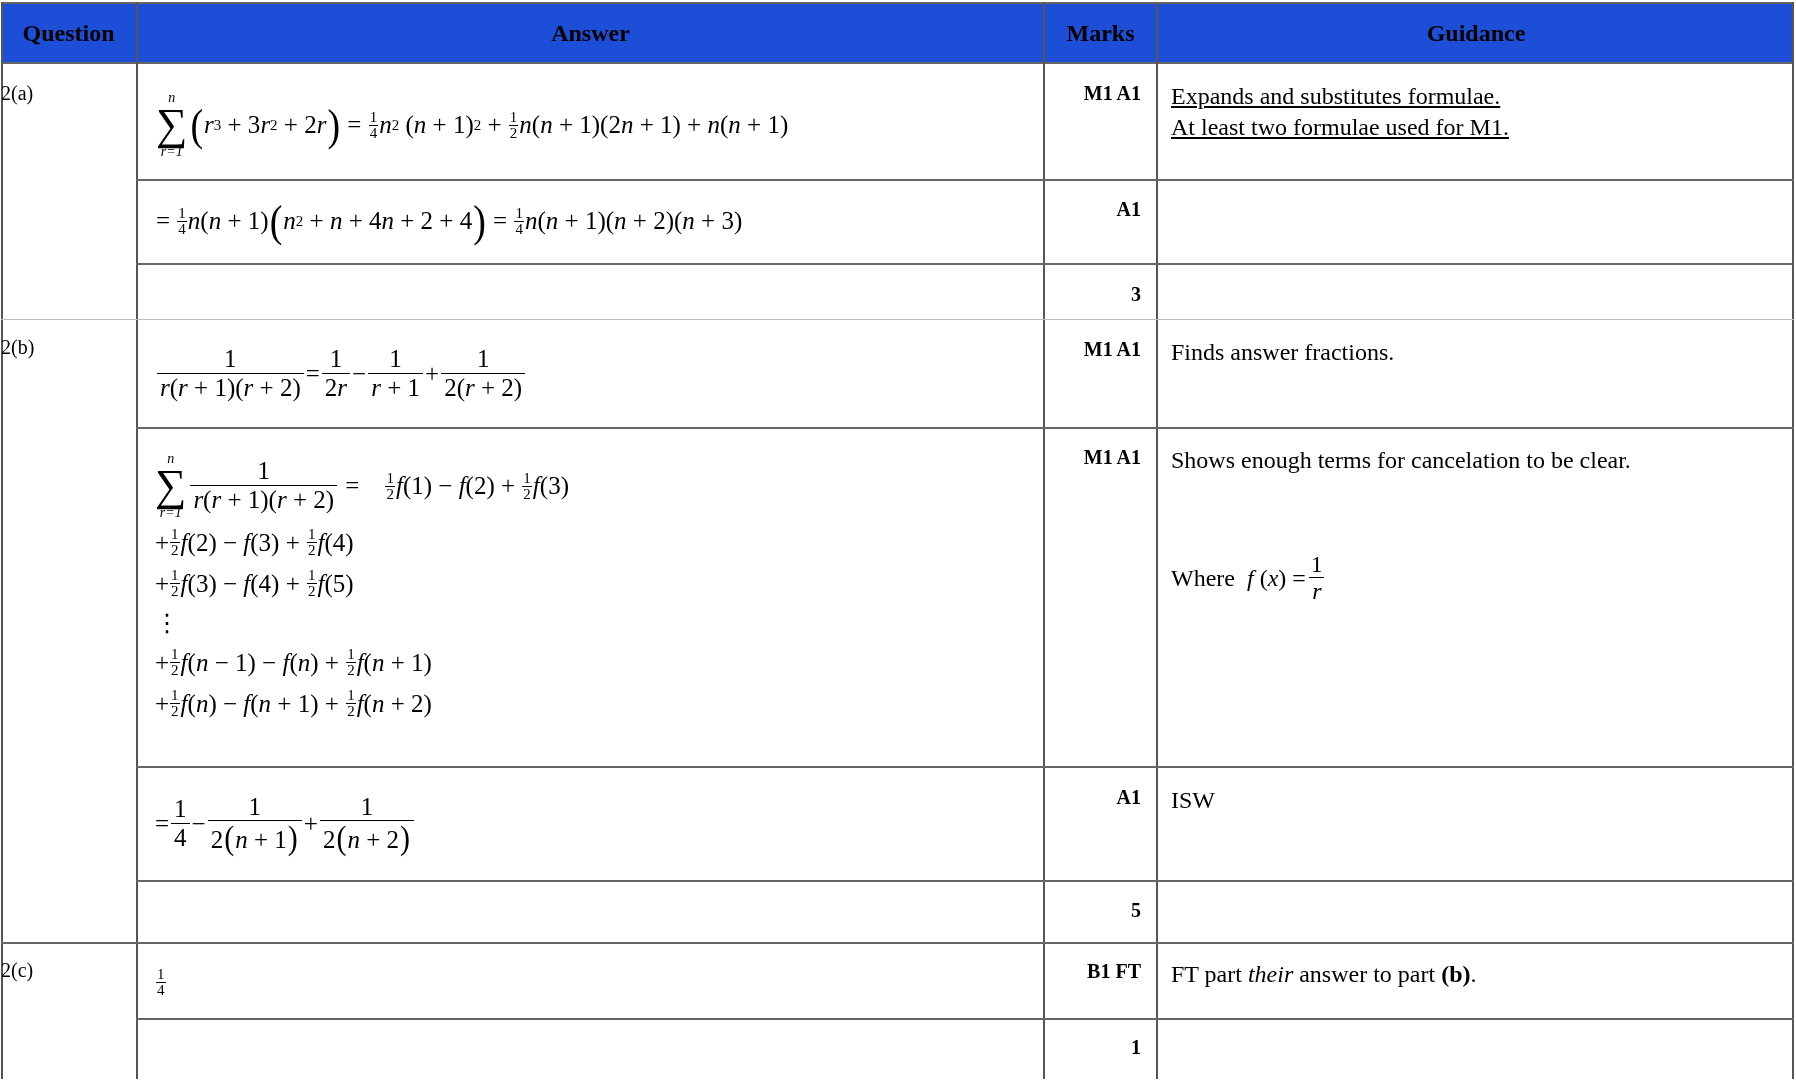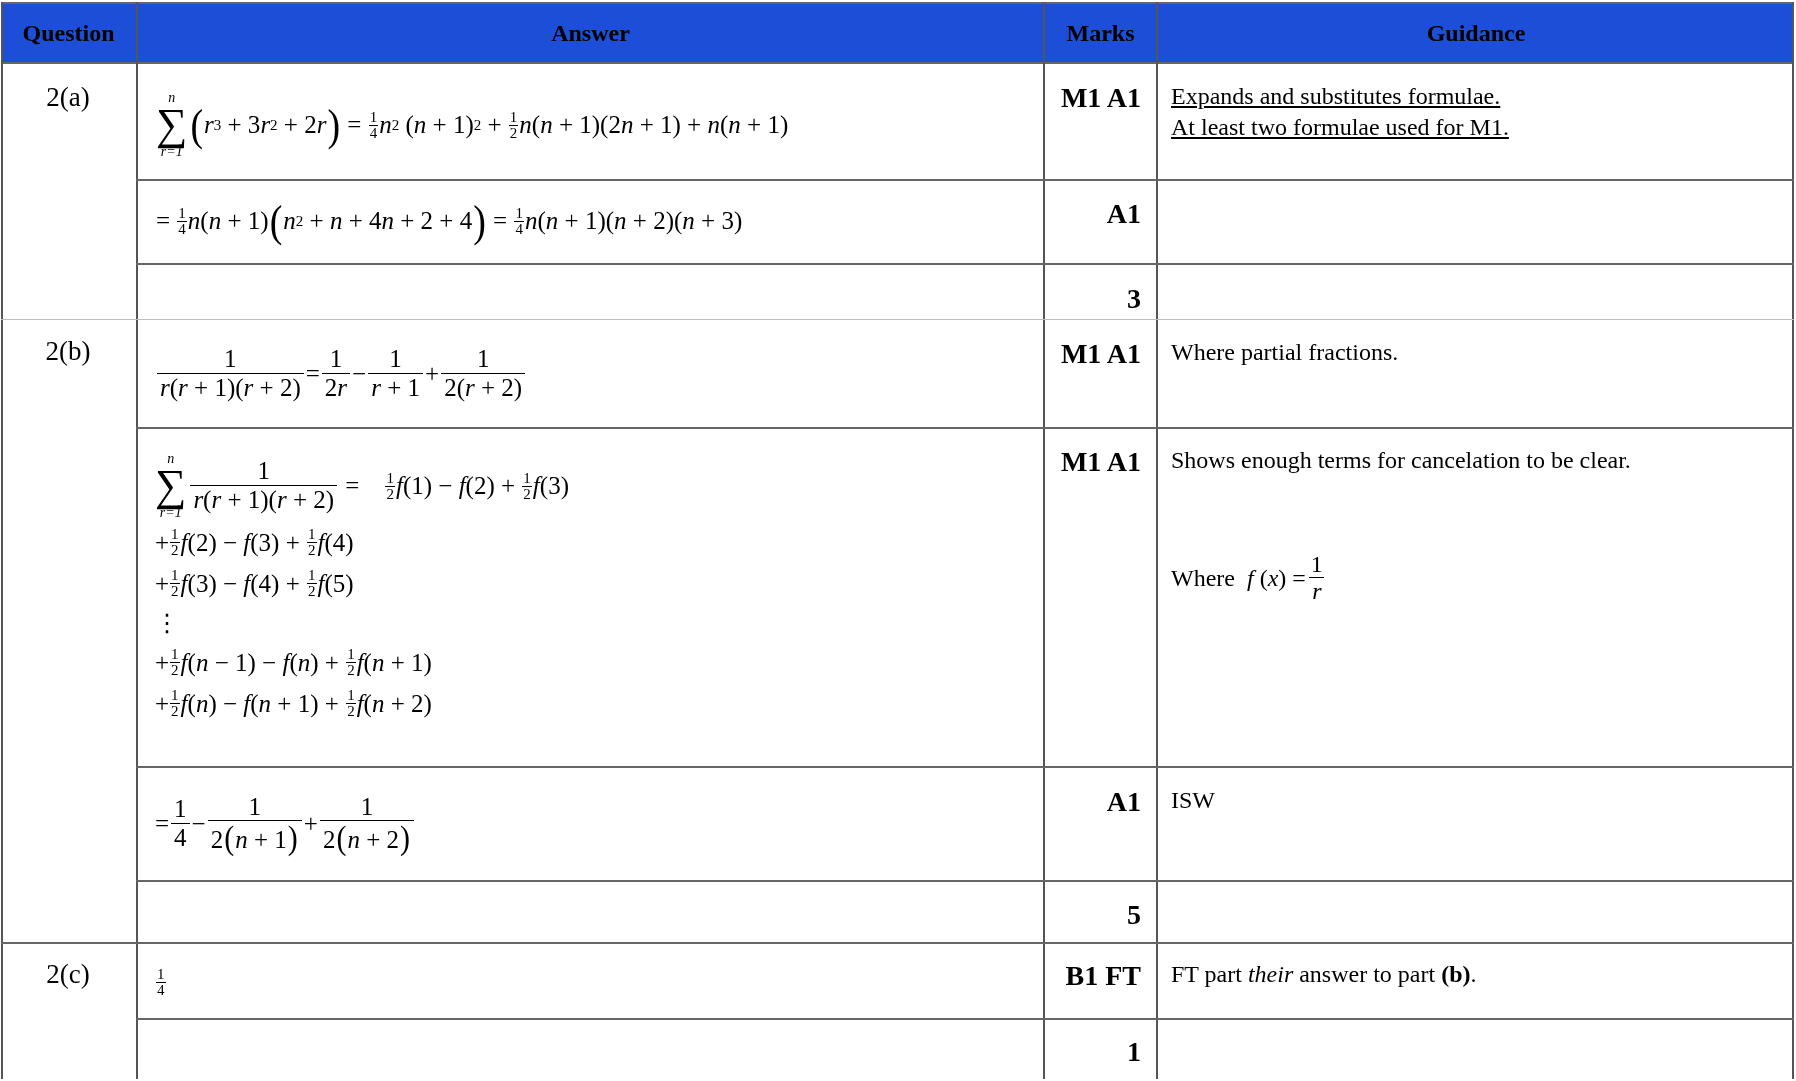--- a/index.html
+++ b/index.html
@@ -6,22 +6,22 @@
   body { width:1796px; height:1081px; position:relative; overflow:hidden;
          font-family:"Liberation Serif", "DejaVu Serif", serif; color:#000; }
   .tbl { position:absolute; left:1px; top:2px; width:1793px; height:1079px; }
   .hdr { position:absolute; left:0; top:0; width:1793px; height:62px; background:#1d4ed8;
          border-top:2px solid #666; border-bottom:2px solid #666; box-sizing:border-box; }
   .hcell { position:absolute; top:0; height:58px; display:flex; align-items:center; justify-content:center;
            font-weight:bold; font-size:24px; }
   .vline { position:absolute; width:2px; background:#555; }
   .hline { position:absolute; height:2px; background:#666; }
   .hline.light { background:#bdbdbd; height:1px; }
-  .qlabel { position:absolute; font-size:27px; width:134px; text-align:center; }
-  .mark { position:absolute; font-size:28px; font-weight:bold; text-align:right; width:96px; }
+  .qlabel { position:absolute; font-size:20px; width:134px; }
+  .mark { position:absolute; font-size:20px; font-weight:bold; text-align:right; width:96px; }
   .guid { position:absolute; font-size:24px; line-height:31px; }
   .math { position:absolute; font-size:25px; white-space:nowrap; display:flex; align-items:center; }
   .math i { font-style:italic; }
   .frac { display:inline-flex; flex-direction:column; align-items:center; vertical-align:middle; margin:0 2px; }
   .frac .num { padding:0 3px; line-height:1.1; }
   .frac .den { padding:0 3px; border-top:1.5px solid #000; line-height:1.15; }
   .sfrac { display:inline-flex; flex-direction:column; align-items:center; vertical-align:middle; font-size:15px; margin:0 1px; }
   .sfrac .num { line-height:1; padding:0 1px; }
   .sfrac .den { line-height:1; border-top:1px solid #000; padding:0 1px; }
   .sum { display:inline-flex; flex-direction:column; align-items:center; margin-right:2px; }
@@ -106,21 +106,21 @@
         <span class="den">2<i>r</i></span>
       </span>−<span class="frac">
         <span class="num">1</span>
         <span class="den"><i>r</i>&nbsp;+&nbsp;1</span>
       </span>+<span class="frac">
         <span class="num">1</span>
         <span class="den">2(<i>r</i>&nbsp;+&nbsp;2)</span>
       </span>
   </div>
   <div class="mark" style="left:1044px;top:336px;">M1 A1</div>
-  <div class="guid" style="left:1170px;top:335px;">Where partial fractions.</div>
+  <div class="guid" style="left:1170px;top:335px;">Finds answer fractions.</div>
 
   <div style="position:absolute;left:154px;top:448px;font-size:25px;">
     <div class="line" style="height:72px;">
       <span class="sum">
           <span class="lim">n</span>
           <span class="sig">∑</span>
           <span class="lim">r=1</span>
         </span>
       <span class="frac">
           <span class="num">1</span>

